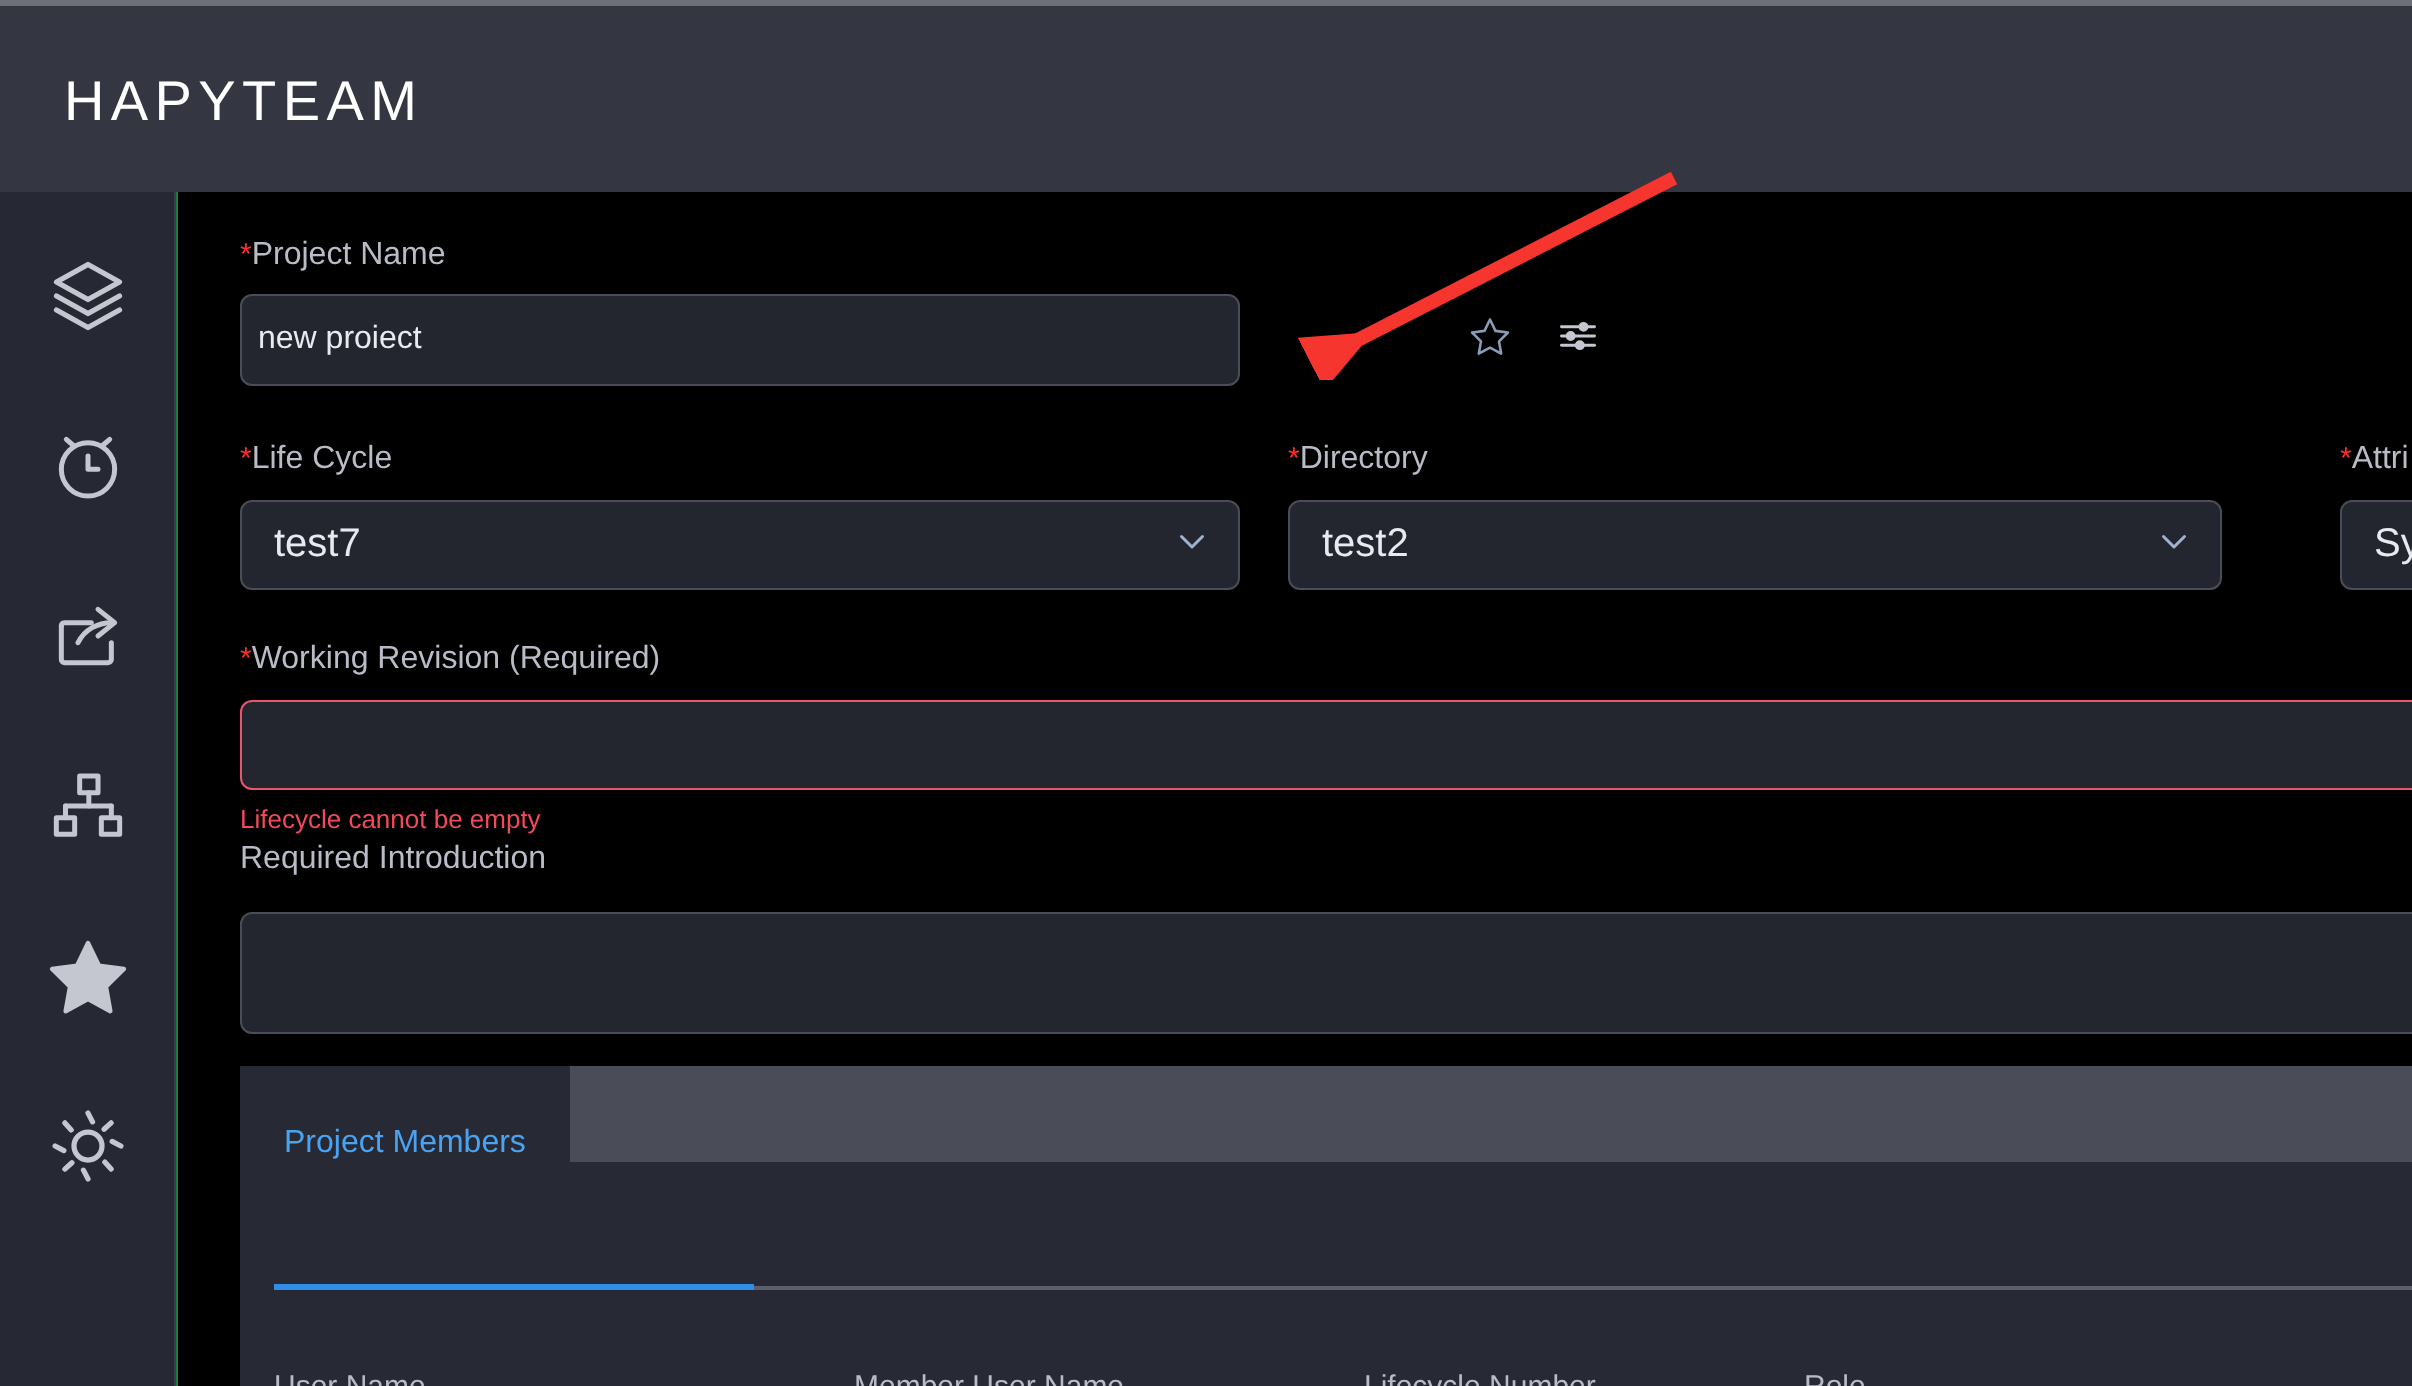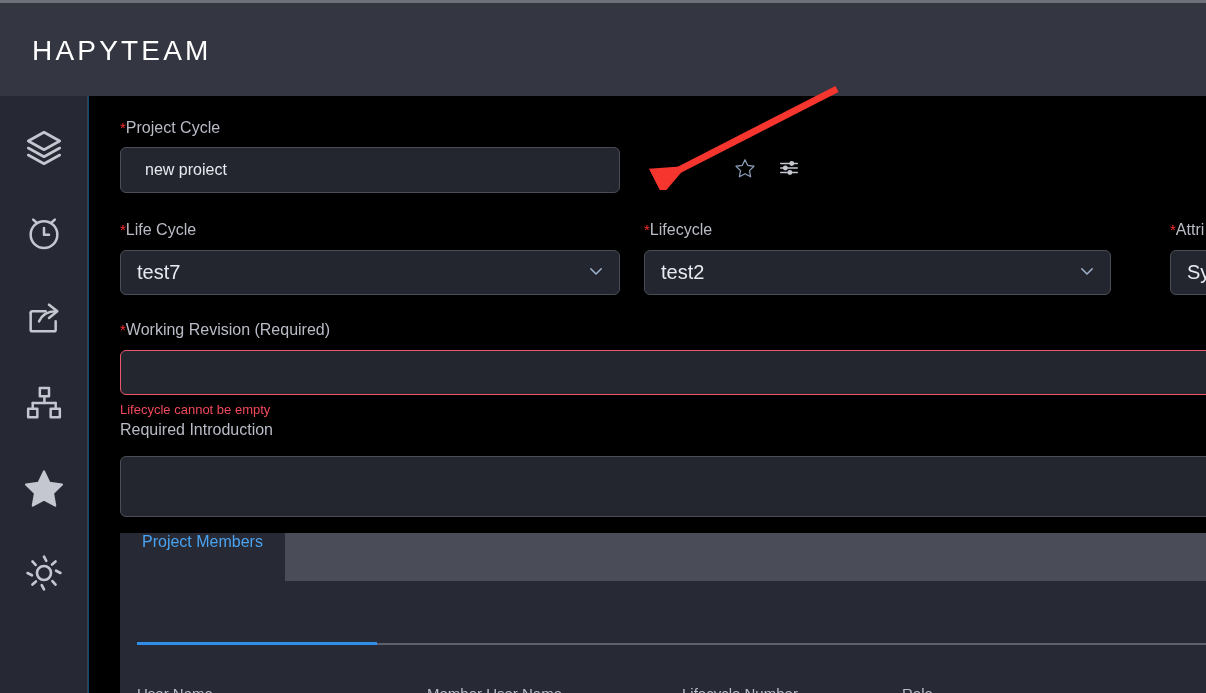--- a/index.html
+++ b/index.html
@@ -9,21 +9,21 @@
     height: 693px;
     overflow: hidden;
     background: #000000;
     font-family: "Liberation Sans", sans-serif;
   }
 
   #app {
     position: relative;
     width: 1206px;
     height: 693px;
-    background: #0c4a6e;
+    background: #15803d;
     overflow: hidden;
   }
 
   
   .top-strip {
     position: absolute;
     top: 0; left: 0;
     width: 1206px;
     height: 5px;
     background: #6e7079;
@@ -102,21 +102,21 @@
   .select-box,
   .textarea-box {
     background: #24262f;
     border: 1px solid #4a4d58;
     border-radius: 6px;
     color: #e8eaf0;
     font-family: "Liberation Sans", sans-serif;
     font-size: 16px;
     outline: none;
   }
-  .text-input { padding: 0 24px; }
+  .text-input { padding: 0 8px; }
   .text-input::placeholder { color: #6f737f; }
 
   .select-box {
     position: relative;
     display: flex;
     align-items: center;
     padding: 0 16px;
     cursor: pointer;
   }
   .select-value { color: #e8eaf0; font-size: 20px; }
@@ -148,21 +148,21 @@
 
   
   .tabstrip {
     position: absolute;
     background: #4a4d57;
     display: flex;
     align-items: stretch;
   }
   .tab {
     display: flex;
-    align-items: flex-start;
+    align-items: flex-end;
     padding: 0 22px;
     font-size: 16px;
     color: #d2d5dc;
     cursor: pointer;
     white-space: nowrap;
   }
   .tab.active {
     background: #272934;
     color: #4aa3f0;
   }
@@ -289,21 +289,21 @@
                    M15.4 20.4 A9 9 0 0 1 8.6 20.4 M3.6 15.4 A9 9 0 0 1 3.6 8.6" opacity="0"></path>
         </svg>
       </span>
     </div>
 
   </div>
 
   <div class="content">
 
     <div style="position:absolute; top:22px; left:31px;" class="field-label">
-      <span class="req-star">*</span><span>Project Cycle</span>
+      <span class="req-star">*</span><span>Project Name</span>
     </div>
 
     <input class="text-input" type="text" style="position: absolute; top: 51px; left: 31px; width: 500px; height: 46px;" value="new proiect">
 
     <div class="icon-btn" style="top:62px; left:644px; width:24px; height:24px;">
       <span>
         <svg width="22" height="22" viewBox="0 0 24 24" fill="none" stroke="#8a9bb5" stroke-width="1.4" stroke-linejoin="round">
           <polygon points="12,3 15,9.2 21.8,10.1 16.9,14.9 18.1,21.6 12,18.3 5.9,21.6 7.1,14.9 2.2,10.1 9,9.2"></polygon>
         </svg>
       </span>
@@ -329,21 +329,21 @@
     <div class="select-box" style="position:absolute; top:154px; left:31px; width:500px; height:45px;">
       <span class="select-value">test7</span>
       <span class="select-chevron">
         <svg width="18" height="18" viewBox="0 0 24 24" fill="none" stroke="#9fb3cf" stroke-width="2" stroke-linecap="round" stroke-linejoin="round">
           <polyline points="5,9 12,16 19,9"></polyline>
         </svg>
       </span>
     </div>
 
     <div style="position:absolute; top:124px; left:555px;" class="field-label">
-      <span class="req-star">*</span><span>Lifecycle</span>
+      <span class="req-star">*</span><span>Directory</span>
     </div>
 
     <div class="select-box" style="position:absolute; top:154px; left:555px; width:467px; height:45px;">
       <span class="select-value">test2</span>
       <span class="select-chevron">
         <svg width="18" height="18" viewBox="0 0 24 24" fill="none" stroke="#9fb3cf" stroke-width="2" stroke-linecap="round" stroke-linejoin="round">
           <polyline points="5,9 12,16 19,9"></polyline>
         </svg>
       </span>
     </div>

